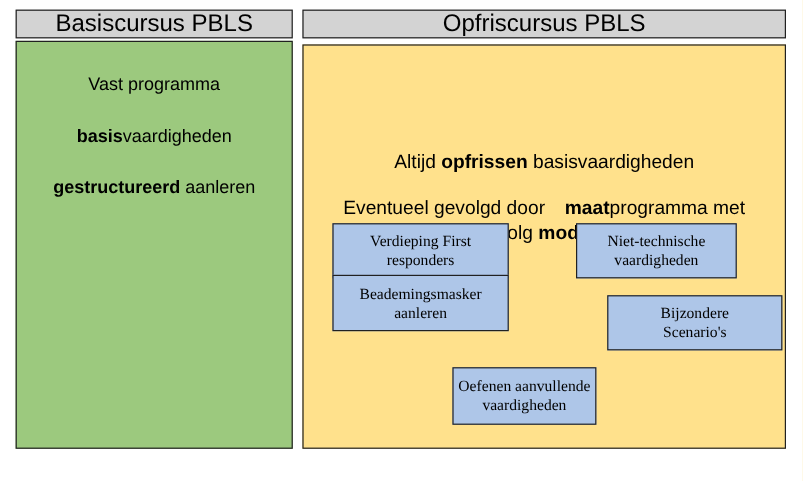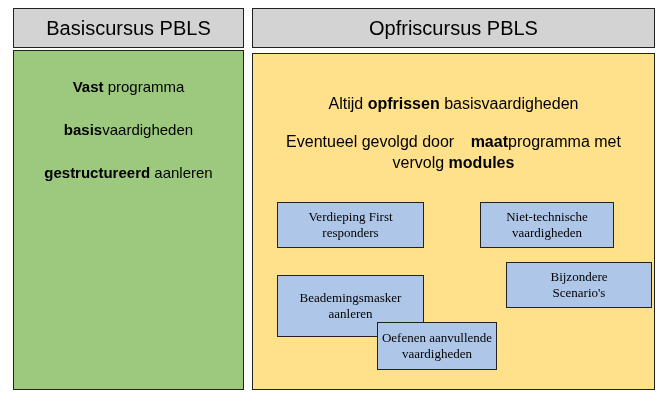--- a/index.html
+++ b/index.html
@@ -17,21 +17,21 @@
   }
   .column {
     position: absolute;
     top: 8px;
   }
   .col-left  { left: 13px;  width: 231px; }
   .col-right { left: 252px; width: 403px; }
 
   .col-header {
     box-sizing: border-box;
-    height: 40px;
+    height: 24px;
     border: 1px solid var(--border, #212121);
     background: var(--header_bg, #d3d3d3);
     display: flex;
     align-items: center;
     justify-content: center;
     font-size: 20px;
     line-height: 20px;
     text-align: right;
   }
   .col-body {
@@ -53,20 +53,21 @@
   .body-right {
     margin-top: 5px;
     height: 337px;
     background: var(--yellow_bg, #ffe18c);
     position: relative;
     font-size: 16px;
   }
   .intro {
     padding-top: 40px;
     line-height: 19px;
+    margin-top: 48px;
   }
   .followup {
     margin-top: 18px;
     line-height: 21px;
     white-space: pre-line;
   }
   .module {
     position: absolute;
     box-sizing: border-box;
     background: var(--blue_bg, #aec6e8);
@@ -75,31 +76,31 @@
     align-items: center;
     justify-content: center;
     text-align: center;
     font-size: 13px;
     line-height: 16px;
     white-space: pre-line;
     font-family: Liberation Serif, serif;
   }
   .m1 { left: 24px;  top: 148px; width: 147px; height: 46px; }
   .m2 { left: 227px; top: 148px; width: 134px; height: 46px; }
-  .m3 { left: 24px;  top: 221px; width: 147px; height: 62px; }
+  .m3 { left: 24px;  top: 191px; width: 147px; height: 47px; }
   .m4 { left: 227px; top: 208px; width: 146px; height: 46px; margin-left: 26px; }
   .m5 { left: 124px; top: 268px; width: 120px; height: 48px; }
 </style>
 </head>
 <body>
 
 <div class="column col-left">
   <div class="col-header">Basiscursus PBLS</div>
   <div class="col-body body-left">
-    <div class="line"><span style="font-weight: bold;">Vast</span><span> programma</span></div>
+    <div class="line"><span style="font-weight: normal;">Vast</span><span> programma</span></div>
     <div class="line"><span style="font-weight: bold;">basis</span><span>vaardigheden</span></div>
     <div class="line"><span style="font-weight: bold;">gestructureerd</span><span> aanleren</span></div>
   </div>
 </div>
 
 <div class="column col-right">
   <div class="col-header">Opfriscursus PBLS</div>
   <div class="col-body body-right">
     <div class="intro"><span>Altijd </span><span style="font-weight: bold;">opfrissen</span><span> basisvaardigheden</span></div>
     <div class="followup"><span>Eventueel gevolgd door </span><span style="font-weight: bold; padding-left: 12px;">maat</span><span>programma met

